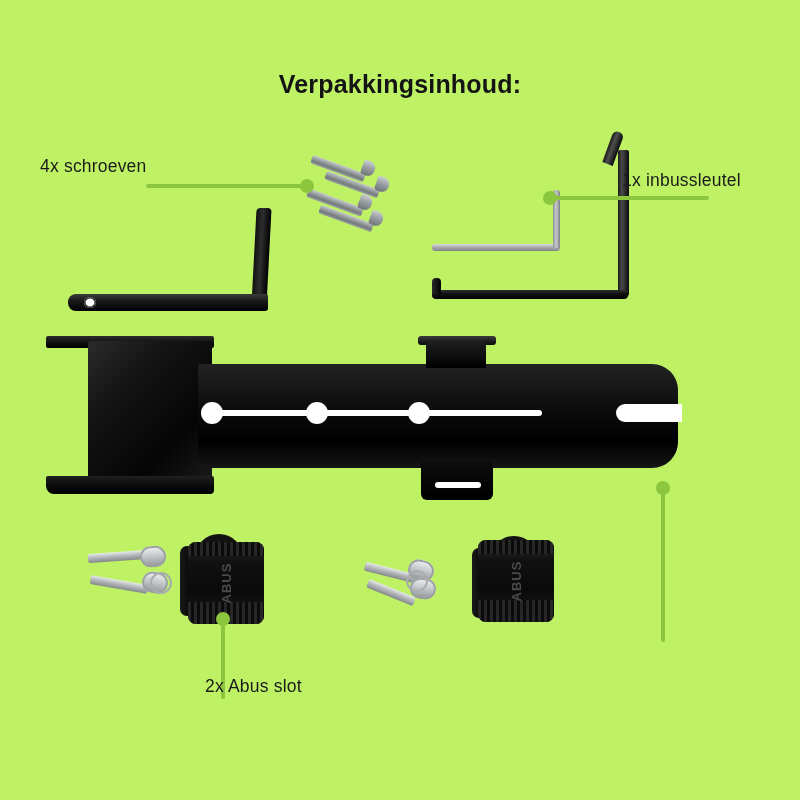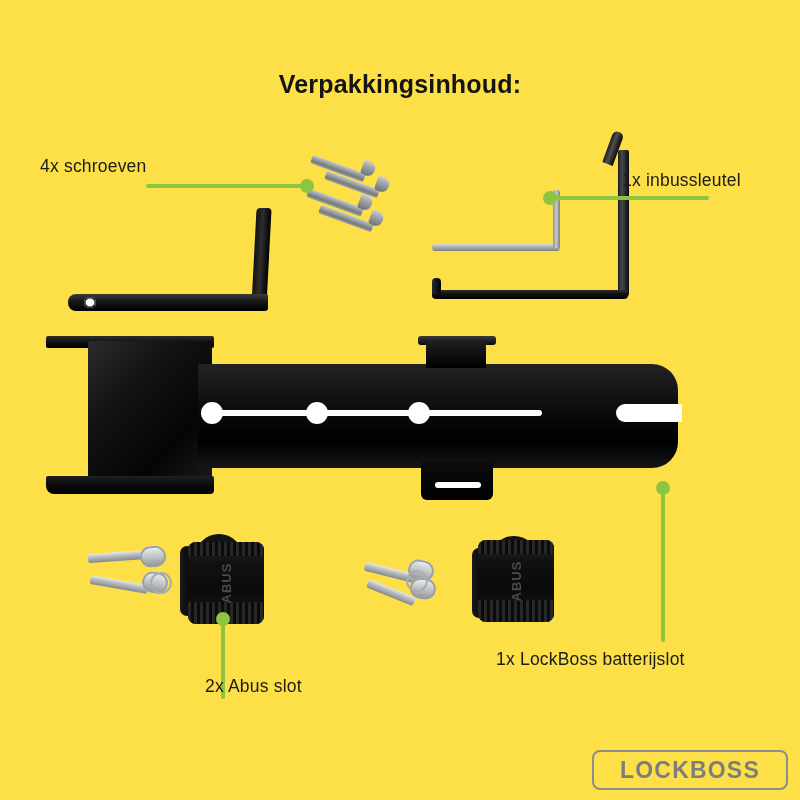--- a/index.html
+++ b/index.html
@@ -8,21 +8,21 @@
     padding: 0;
     background: #ffffff;
   }
   body {
     font-family: "Liberation Sans", sans-serif;
   }
   #stage {
     position: relative;
     width: 800px;
     height: 800px;
-    background: #fde047;
+    background: #bef264;
     overflow: hidden;
   }
 
   
   #title {
     position: absolute;
     left: 0;
     top: 70px;
     width: 800px;
     text-align: center;
@@ -433,19 +433,15 @@
 
   <div class="leader-v" id="leader-abus-line"></div>
   <div class="dot" id="leader-abus-dot"></div>
 
   <div class="leader-v" id="leader-lock-line"></div>
   <div class="dot" id="leader-lock-dot"></div>
 
   <div class="label" id="label-screws">4x schroeven</div>
   <div class="label" id="label-allen">1x inbussleutel</div>
   <div class="label" id="label-abus">2x Abus slot</div>
-  <div class="label" id="label-lockboss">1x LockBoss batterijslot</div>
-
-  <div id="logo">
-    <span id="logo-text">LOCKBOSS</span>
-  </div>
+
 
 </div>
 
 </body></html>

